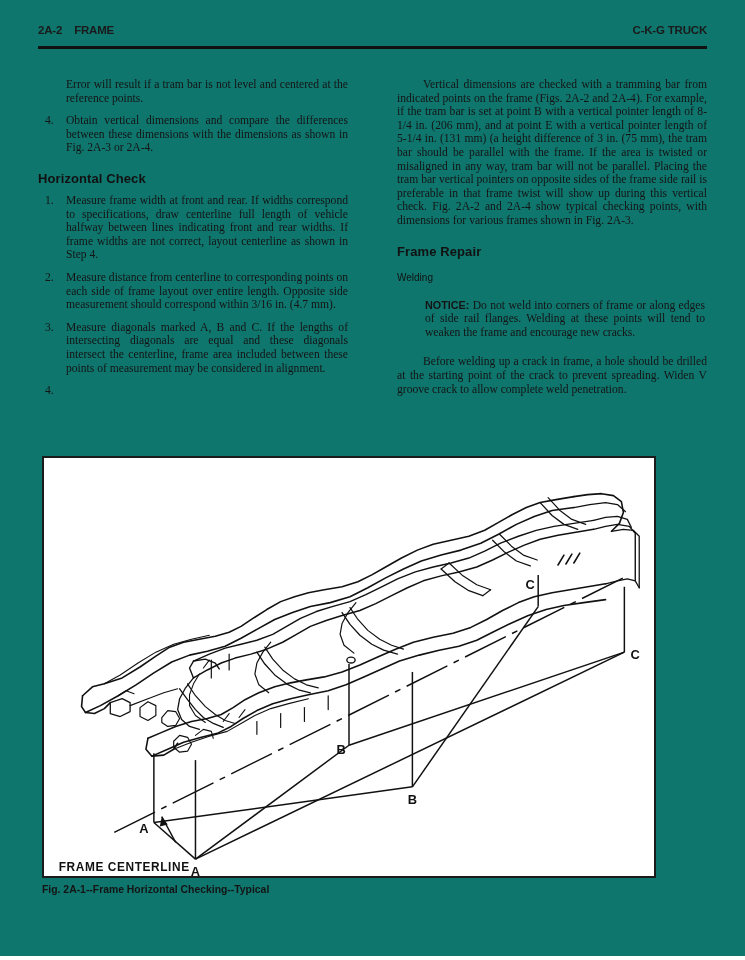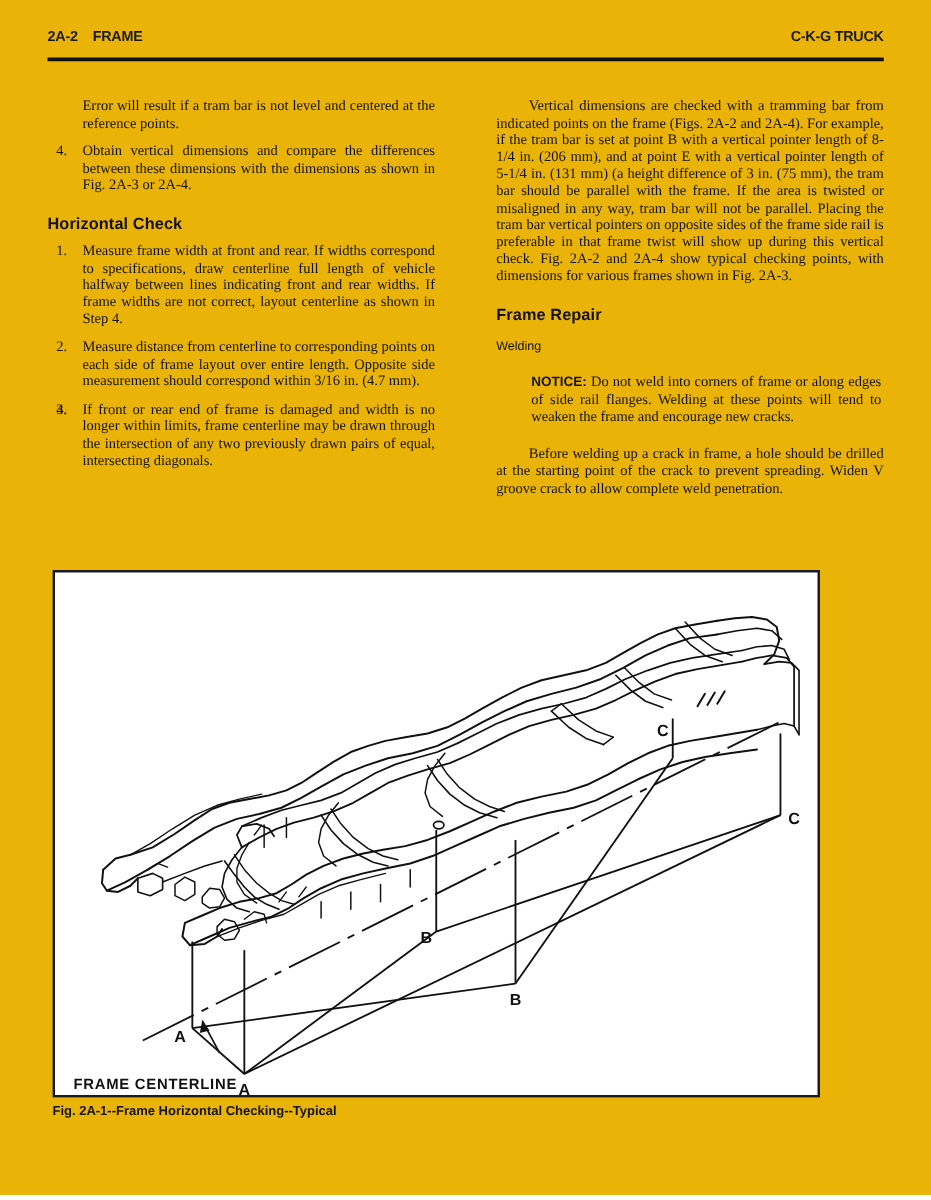--- a/index.html
+++ b/index.html
@@ -9,21 +9,21 @@
     background: #ffffff;
   }
   body {
     font-family: "Liberation Serif", serif;
     color: #111111;
   }
   #page {
     position: relative;
     width: 745px;
     height: 956px;
-    background: #eab308;
+    background: #0f766e;
     overflow: hidden;
   }
 
   
   .runhead {
     position: absolute;
     top: 24px;
     left: 38px;
     right: 38px;
     height: 22px;
@@ -205,24 +205,24 @@
         <li>
           <span class="num">1.</span>
           <span>Measure frame width at front and rear. If widths correspond to specifications, draw centerline full length of vehicle halfway between lines indicating front and rear widths. If frame widths are not correct, layout centerline as shown in Step 4.</span>
         </li>
         <li>
           <span class="num">2.</span>
           <span>Measure distance from centerline to corresponding points on each side of frame layout over entire length. Opposite side measurement should correspond within 3/16 in. (4.7 mm).</span>
         </li>
         <li>
           <span class="num">3.</span>
+          <span>Measure diagonals marked A, B and C. If the lengths of intersecting diagonals are equal and these diagonals intersect the centerline, frame area included between these points of measurement may be considered in alignment.</span>
         </li>
         <li>
           <span class="num">4.</span>
-          <span>If front or rear end of frame is damaged and width is no longer within limits, frame centerline may be drawn through the intersection of any two previously drawn pairs of equal, intersecting diagonals.</span>
         </li>
       </ul>
     </div>
 
     <div class="col right">
       <p class="para first-indent">Vertical dimensions are checked with a tramming bar from indicated points on the frame (Figs. 2A-2 and 2A-4). For example, if the tram bar is set at point B with a vertical pointer length of 8-1/4 in. (206 mm), and at point E with a vertical pointer length of 5-1/4 in. (131 mm) (a height difference of 3 in. (75 mm), the tram bar should be parallel with the frame. If the area is twisted or misaligned in any way, tram bar will not be parallel. Placing the tram bar vertical pointers on opposite sides of the frame side rail is preferable in that frame twist will show up during this vertical check. Fig. 2A-2 and 2A-4 show typical checking points, with dimensions for various frames shown in Fig. 2A-3.</p>
 
       <h2 class="head">Frame Repair</h2>
       <h3 class="subhead">Welding</h3>
       <p class="para notice"><span class="lead">NOTICE:</span><span> Do not weld into corners of frame or along edges of side rail flanges. Welding at these points will tend to weaken the frame and encourage new cracks.</span></p>

